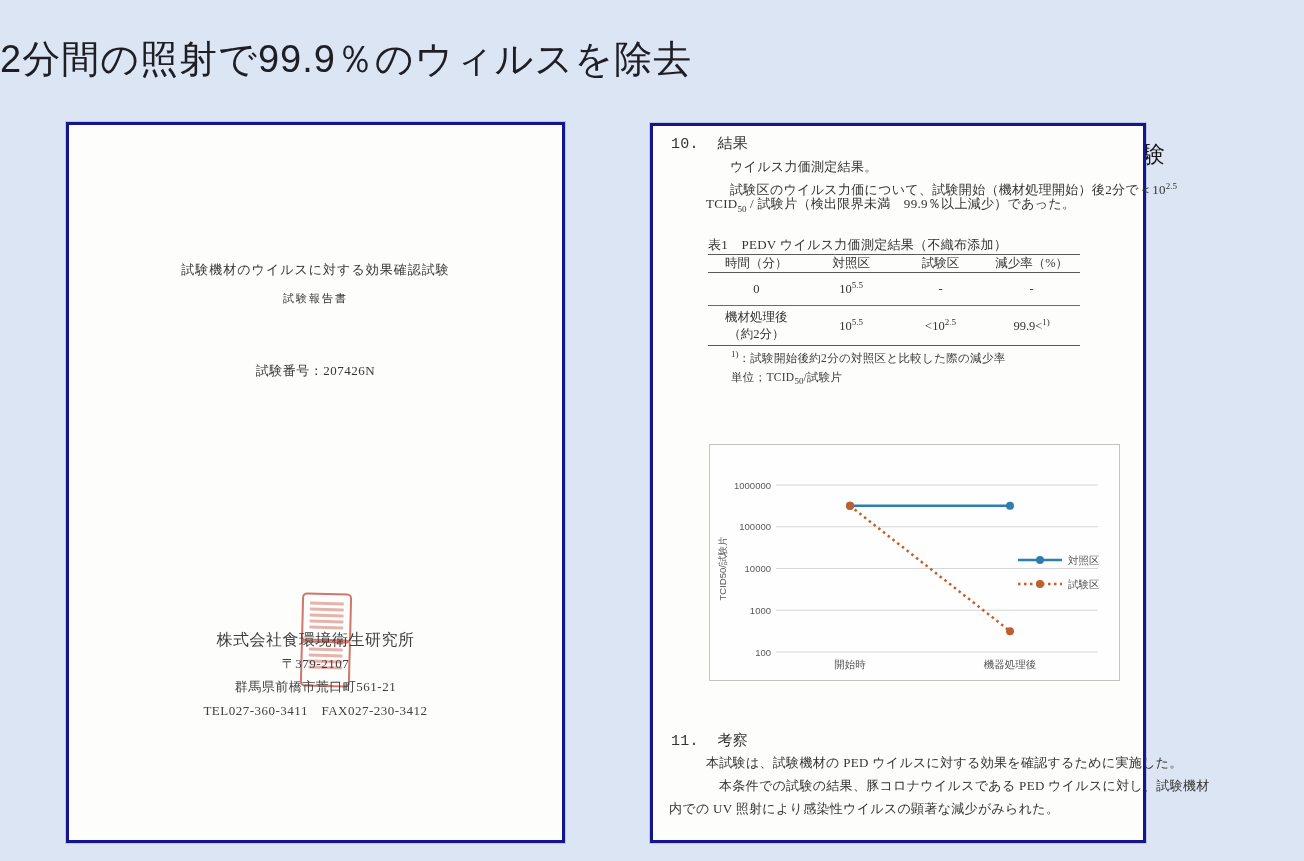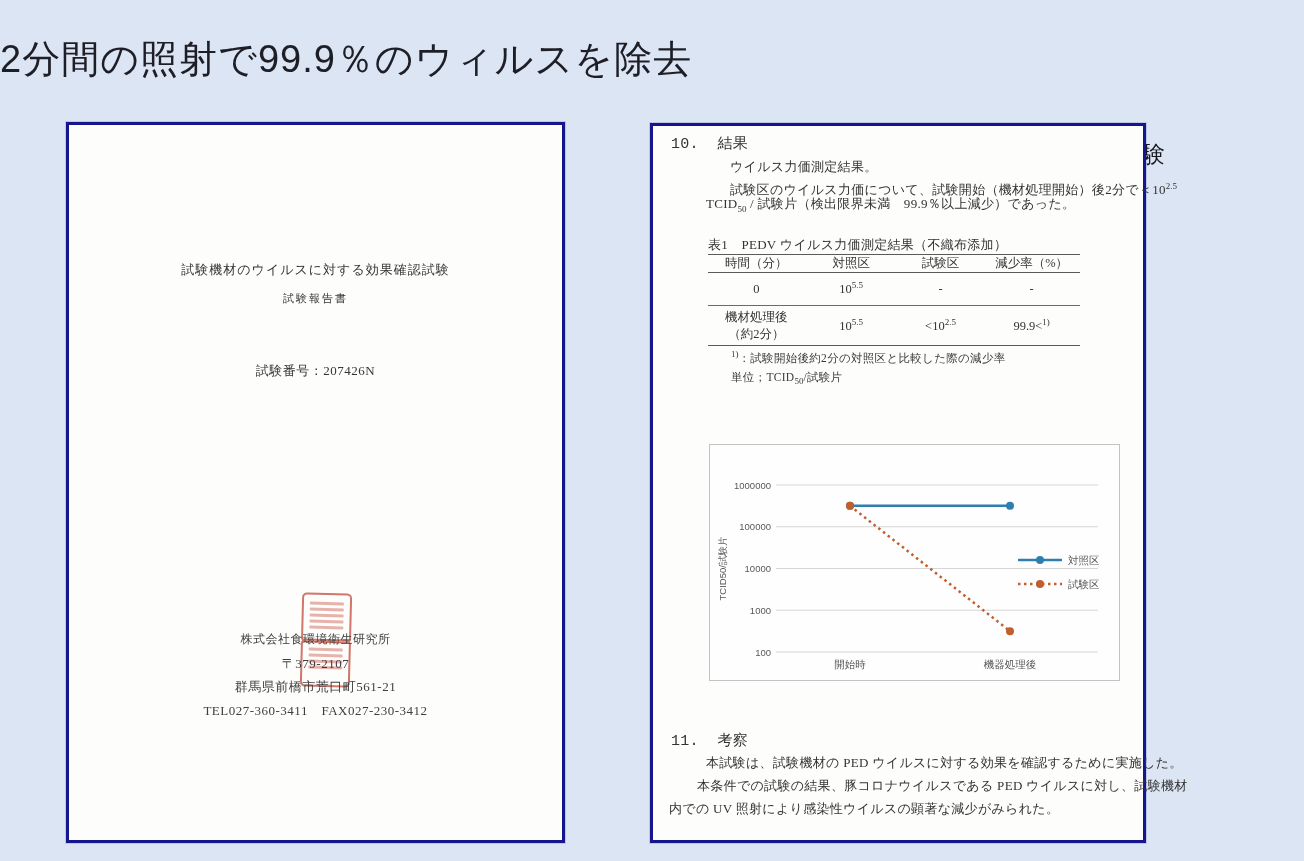--- a/index.html
+++ b/index.html
@@ -23,21 +23,21 @@
 
   
   .cover-title{position:absolute;top:136px;left:0;width:100%;text-align:center;
     font-size:13px;color:var(--ink);letter-spacing:1px;}
   .cover-doctype{position:absolute;top:166px;left:0;width:100%;text-align:center;
     font-size:11px;color:var(--ink);letter-spacing:2px;}
   .cover-testno{position:absolute;top:237px;left:0;width:100%;text-align:center;
     font-size:13px;color:var(--ink);letter-spacing:.5px;}
   .cover-address{position:absolute;top:503px;left:0;width:100%;text-align:center;
     font-size:13px;line-height:23.5px;color:#3e3e3e;letter-spacing:.5px;}
-  .cover-address .company{font-size:12px;}
+  .cover-address .company{font-size:16px;}
 
   .stamp{position:absolute;left:232px;top:468px;width:50px;height:94px;
     transform:rotate(1.5deg);opacity:.75;pointer-events:none;}
   .stamp .box{position:absolute;left:0;width:50px;border:2.5px solid var(--seal);
     border-radius:5px;}
   .stamp .b1{top:0;height:50px;}
   .stamp .b2{top:46px;height:48px;}
   .stamp .glyphs{position:absolute;inset:4px;overflow:hidden;}
   .stamp .glyphs i{display:block;height:3px;margin:3px 2px;background:var(--seal);opacity:.55;border-radius:1px;}
 
@@ -184,17 +184,17 @@
           <text x="358" y="142.5" font-size="10.5">試験区</text>
           <text x="16" y="123.5" text-anchor="middle" font-size="9.5" transform="rotate(-90 16 123.5)">TCID50/試験片</text>
         </svg>
     </div>
 
     <div class="rp-text sec-head" style="left:18px;top:605px;">
       <span>11.</span>&nbsp;
       <span>考察</span>
     </div>
     <div class="rp-text" style="left:53px;top:628px;">本試験は、試験機材の PED ウイルスに対する効果を確認するために実施した。</div>
-    <div class="rp-text" style="left:44px;top:651px;">本条件での試験の結果、豚コロナウイルスである PED ウイルスに対し、試験機材</div>
+    <div class="rp-text" style="left:66px;top:651px;">本条件での試験の結果、豚コロナウイルスである PED ウイルスに対し、試験機材</div>
     <div class="rp-text" style="left:16px;top:674px;">内での UV 照射により感染性ウイルスの顕著な減少がみられた。</div>
   </div>
 
 </div>
 
 </body></html>

